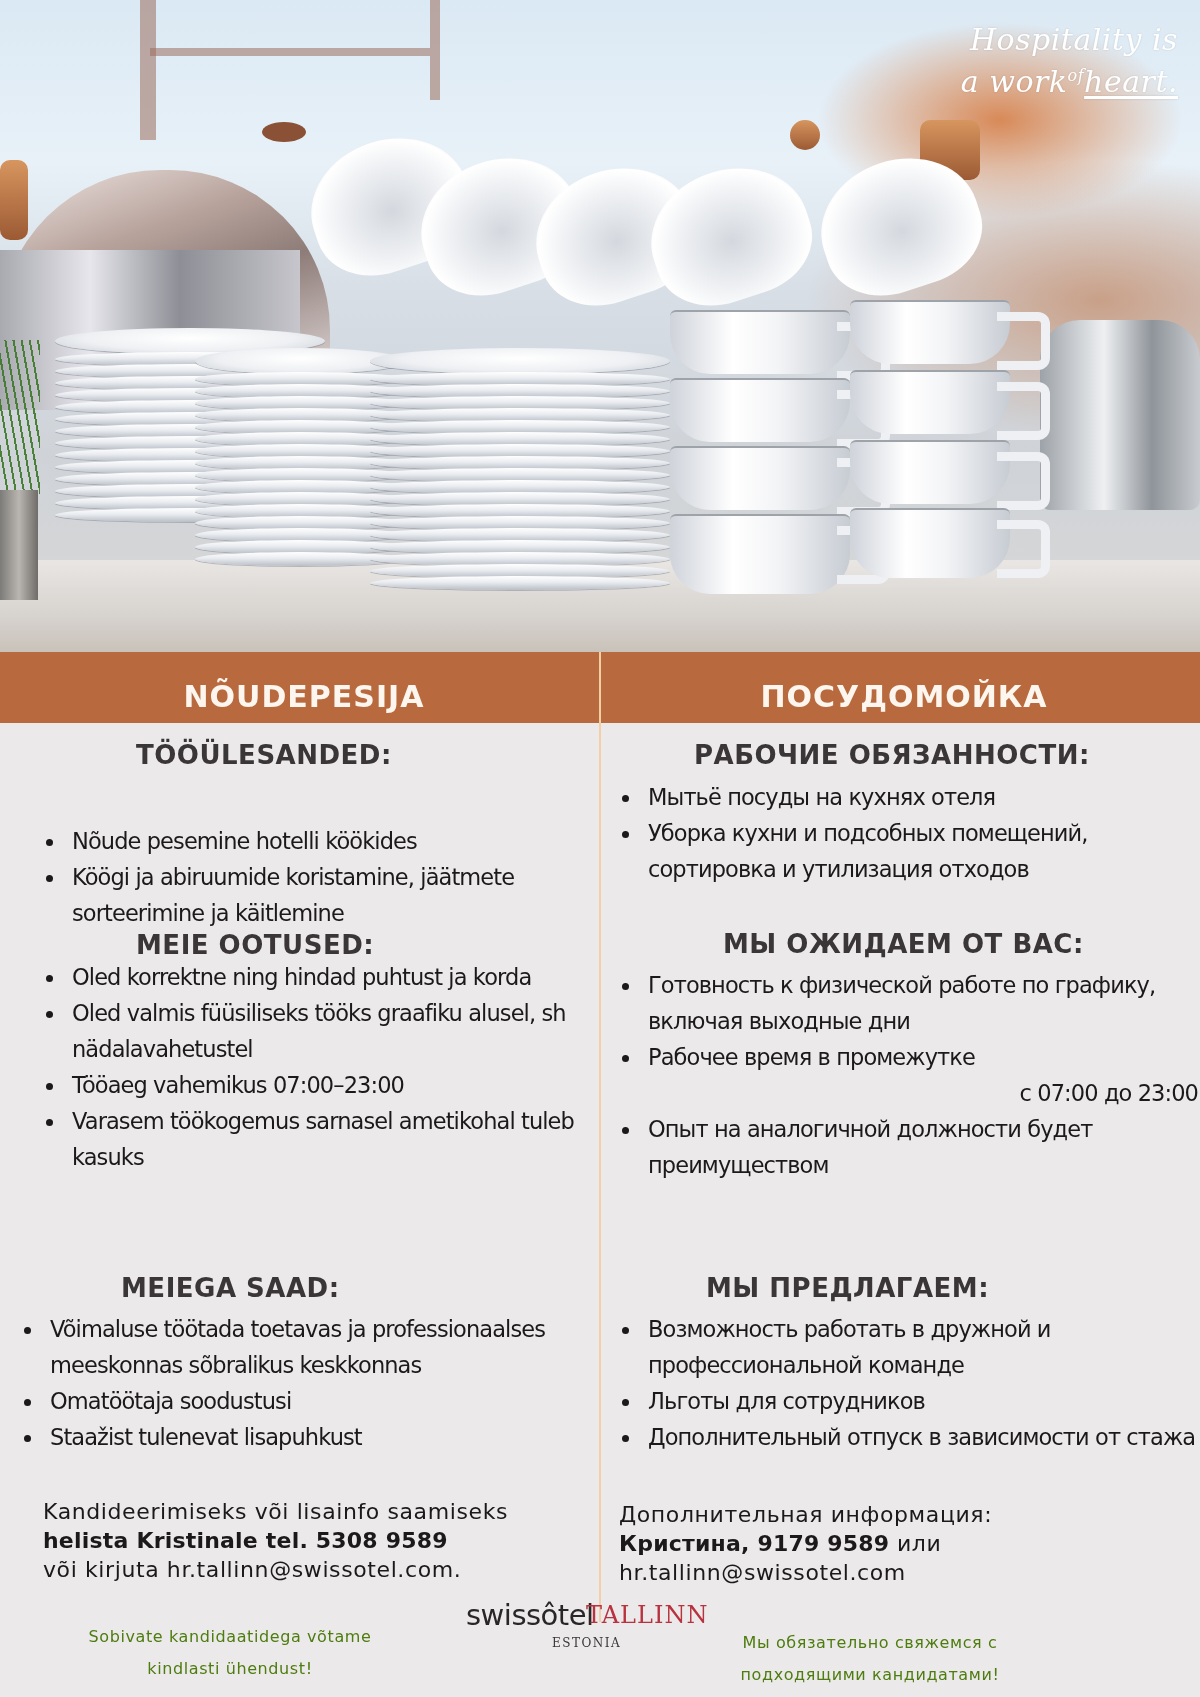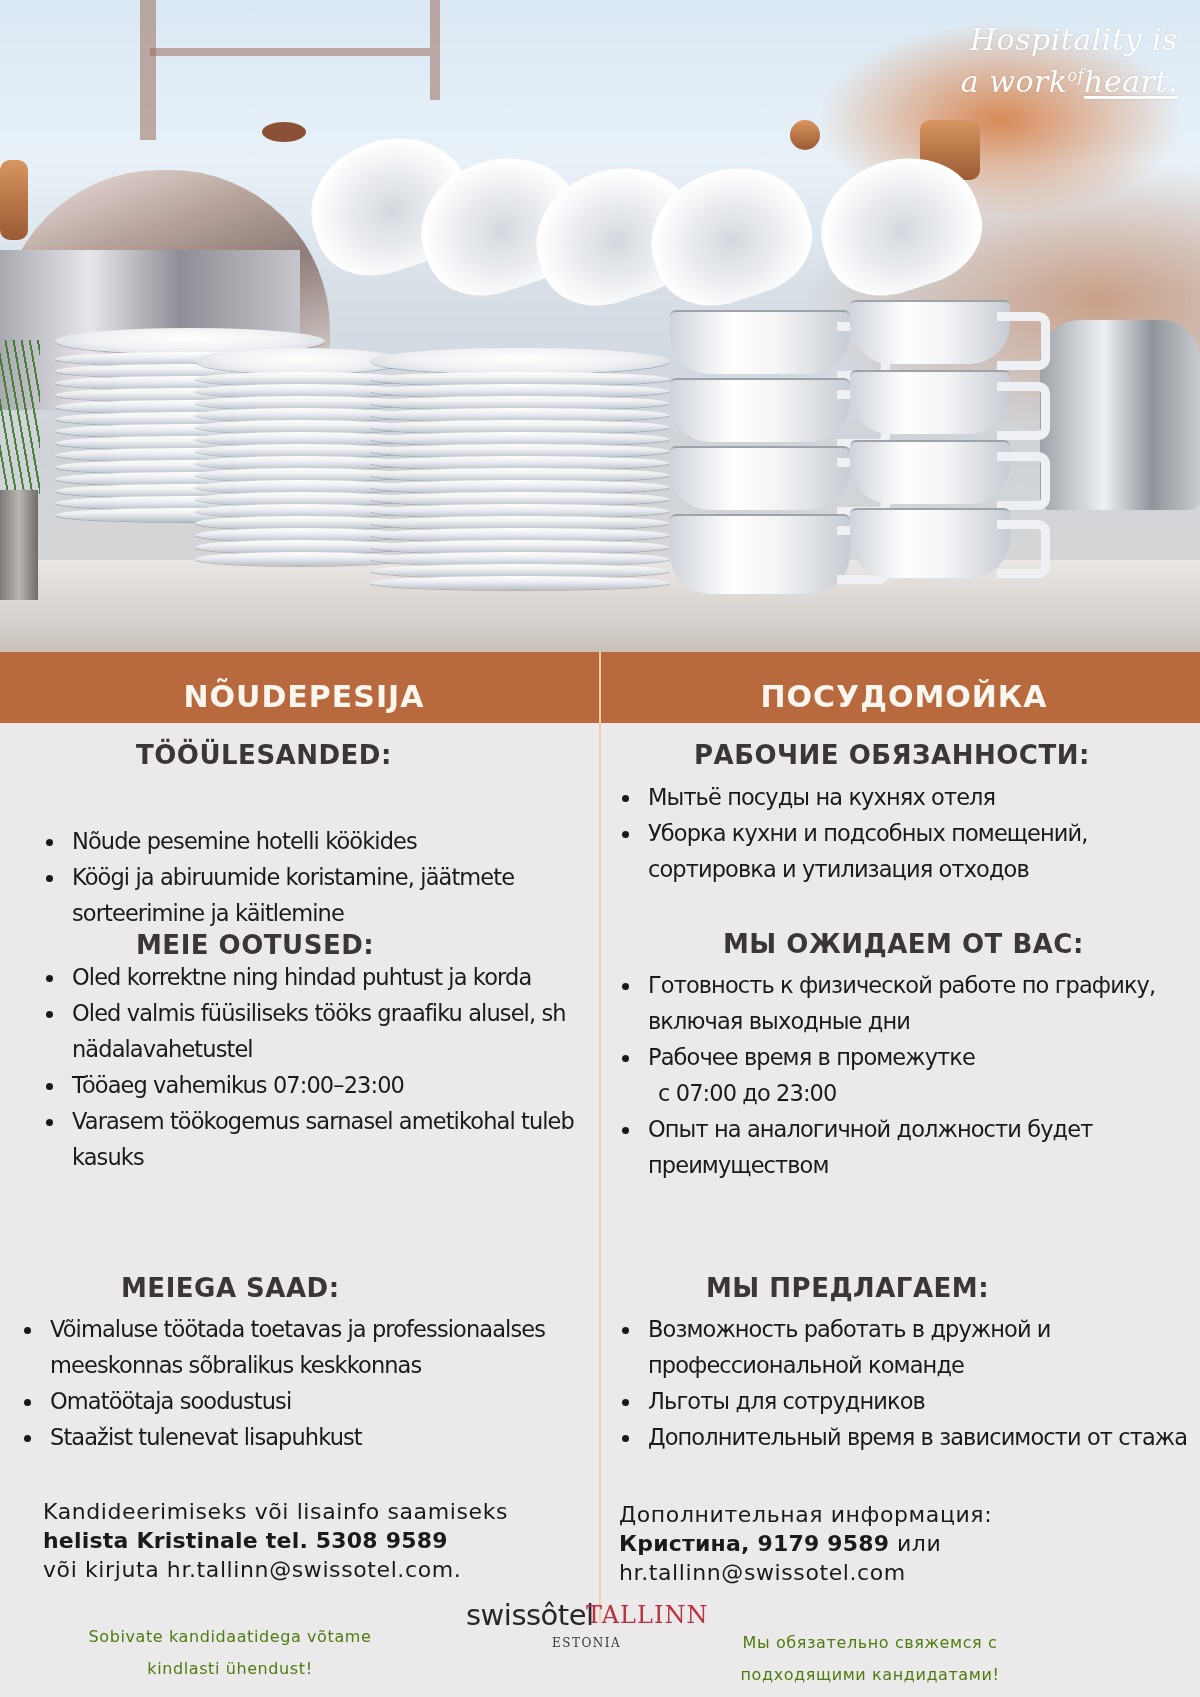--- a/index.html
+++ b/index.html
@@ -91,21 +91,21 @@
     position: absolute; font-weight: bold; font-size: 26px; color: #3a3536; letter-spacing: .5px; white-space: nowrap;
   }
   ul.bullets { position: absolute; list-style: none; }
   ul.bullets li {
     position: relative; font-size: 22.5px; line-height: 36px; color: #1b1919; letter-spacing: -0.9px;
     padding-left: 28px;
   }
   ul.bullets li::before {
     content: ""; position: absolute; left: 2px; top: 16px; width: 7px; height: 7px; border-radius: 50%; background: #1b1919;
   }
-  .indent-line { display: block; padding-left: 10px; }
+  .indent-line { display: block; padding-left: 10px; text-align: right; }
 
   .contact { position: absolute; font-size: 22px; line-height: 29px; color: #1b1919; letter-spacing: .6px; white-space: nowrap; }
   .contact .bold { font-weight: bold; letter-spacing: .2px; }
 
   .closing { position: absolute; font-size: 16px; line-height: 32px; color: #4d7c0f; text-align: center; letter-spacing: .6px; }
 
   
   .logo { position: absolute; left: 466px; top: 1598px; width: 240px; height: 60px; }
   .logo-swiss { position: absolute; left: 0; top: 0; font-size: 29px; color: #2a2627; letter-spacing: -0.5px; }
   .logo-tallinn { position: absolute; left: 120px; top: 3px; font-family: "DejaVu Serif", serif; font-size: 24px; color: #B8323F; letter-spacing: 1px; }
@@ -261,21 +261,21 @@
   <ul class="bullets" style="left:20px;top:244px;width:578px;">
     <li>Готовность к физической работе по графику, включая выходные дни</li>
     <li><span>Рабочее время в промежутке</span><span class="indent-line">с 07:00 до 23:00</span></li>
     <li>Опыт на аналогичной должности будет преимуществом</li>
   </ul>
 
   <div class="sec-title" style="left:106px;top:550px;">МЫ ПРЕДЛАГАЕМ:</div>
   <ul class="bullets" style="left:20px;top:588px;width:578px;">
     <li>Возможность работать в дружной и профессиональной команде</li>
     <li>Льготы для сотрудников</li>
-    <li>Дополнительный время в зависимости от стажа</li>
+    <li>Дополнительный отпуск в зависимости от стажа</li>
   </ul>
 
   <div class="contact" style="left:19px;top:777px;">
     <div>Дополнительная информация:</div>
     <div><span class="bold">Кристина, 9179 9589</span><span> или</span></div>
     <div>hr.tallinn@swissotel.com</div>
   </div>
 
   <div class="closing" style="left:80px;top:904px;width:380px;">
     <div>Мы обязательно свяжемся с</div>

